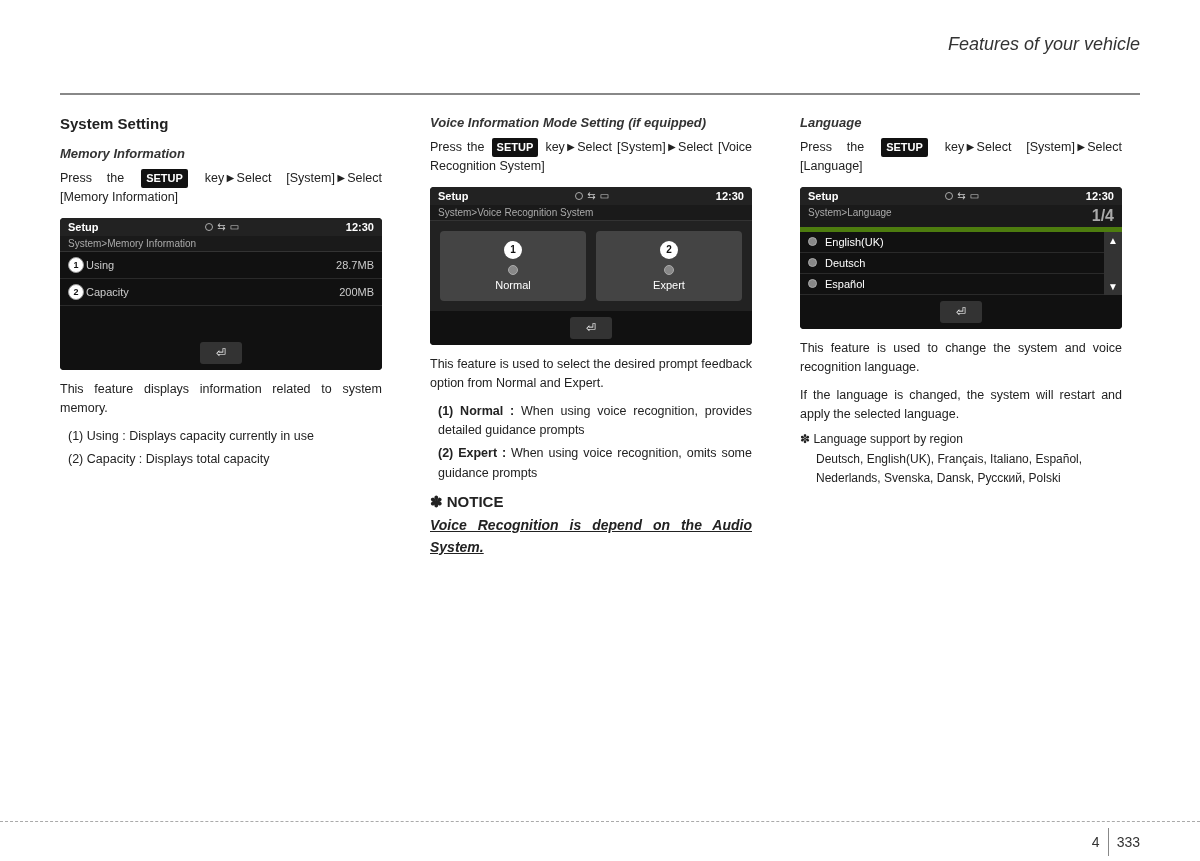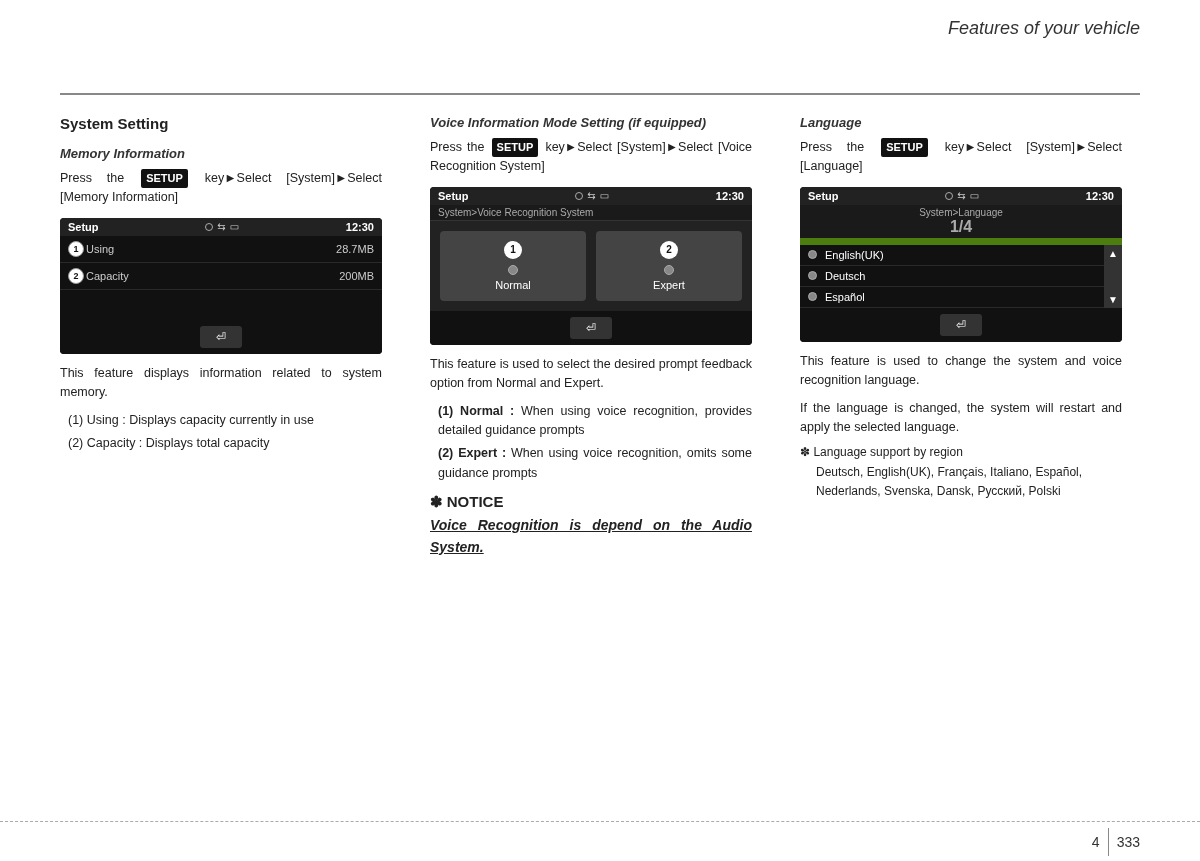--- a/index.html
+++ b/index.html
@@ -16,21 +16,21 @@
 
     
     .header {
       position: absolute;
       top: 0; left: 0; right: 0;
       height: 95px;
       background: #fff;
     }
     .header-title {
       position: absolute;
-      top: 18px;
+      top: 34px;
       right: 60px;
       font-size: 18px;
       font-style: italic;
       color: #333;
     }
     .header-line {
       position: absolute;
       bottom: 0;
       left: 60px;
       right: 60px;
@@ -346,20 +346,21 @@
     <div class="screen">
       <div class="screen-header">
         <span class="screen-header-left">Setup</span>
         <div class="screen-header-icons">
           <span style="width:8px;height:8px;border-radius:50%;border:1px solid #aaa;display:inline-block;"></span>
           <span style="font-size:10px;color:#ccc;">⇆</span>
           <span style="font-size:10px;color:#ccc;">▭</span>
         </div>
         <span class="screen-header-time">12:30</span>
       </div>
+      <div class="screen-sub">System&gt;Memory Information</div>
       <div class="screen-row">
         <span class="screen-row-label">
           <span class="num-circle num-circle-white">1</span>
           <span>Using</span>
         </span>
         <span class="screen-row-value">28.7MB</span>
       </div>
       <div class="screen-row">
         <span class="screen-row-label">
           <span class="num-circle num-circle-white">2</span>
@@ -439,21 +440,21 @@
     <div class="lang-screen" style="position:relative;">
       <div class="screen-header">
         <span class="screen-header-left">Setup</span>
         <div class="screen-header-icons">
           <span style="width:8px;height:8px;border-radius:50%;border:1px solid #aaa;display:inline-block;"></span>
           <span style="font-size:10px;color:#ccc;">⇆</span>
           <span style="font-size:10px;color:#ccc;">▭</span>
         </div>
         <span class="screen-header-time">12:30</span>
       </div>
-      <div style="display:flex;align-items:center;justify-content:space-between;background:#1a1a1a;padding:2px 8px;border-bottom:7px solid #4d7c0f;flex-direction:column;">
+      <div style="display:flex;align-items:flex-start;justify-content:space-between;background:#1a1a1a;padding:2px 8px;border-bottom:5px solid #4d7c0f;">
         <span style="color:#aaa;font-size:10px;">System&gt;Language</span>
         <span style="color:#aaa;font-size:16px;font-weight:bold;">1/4</span>
       </div>
       <div style="display:flex;position:relative;">
         <div style="flex:1;">
           <div class="lang-row">
             <div class="radio-dot" style="width:9px;height:9px;border-radius:50%;background:#888;border:1px solid #aaa;margin-right:8px;flex-shrink:0;"></div>
             <span>English(UK)</span>
           </div>
           <div class="lang-row">

